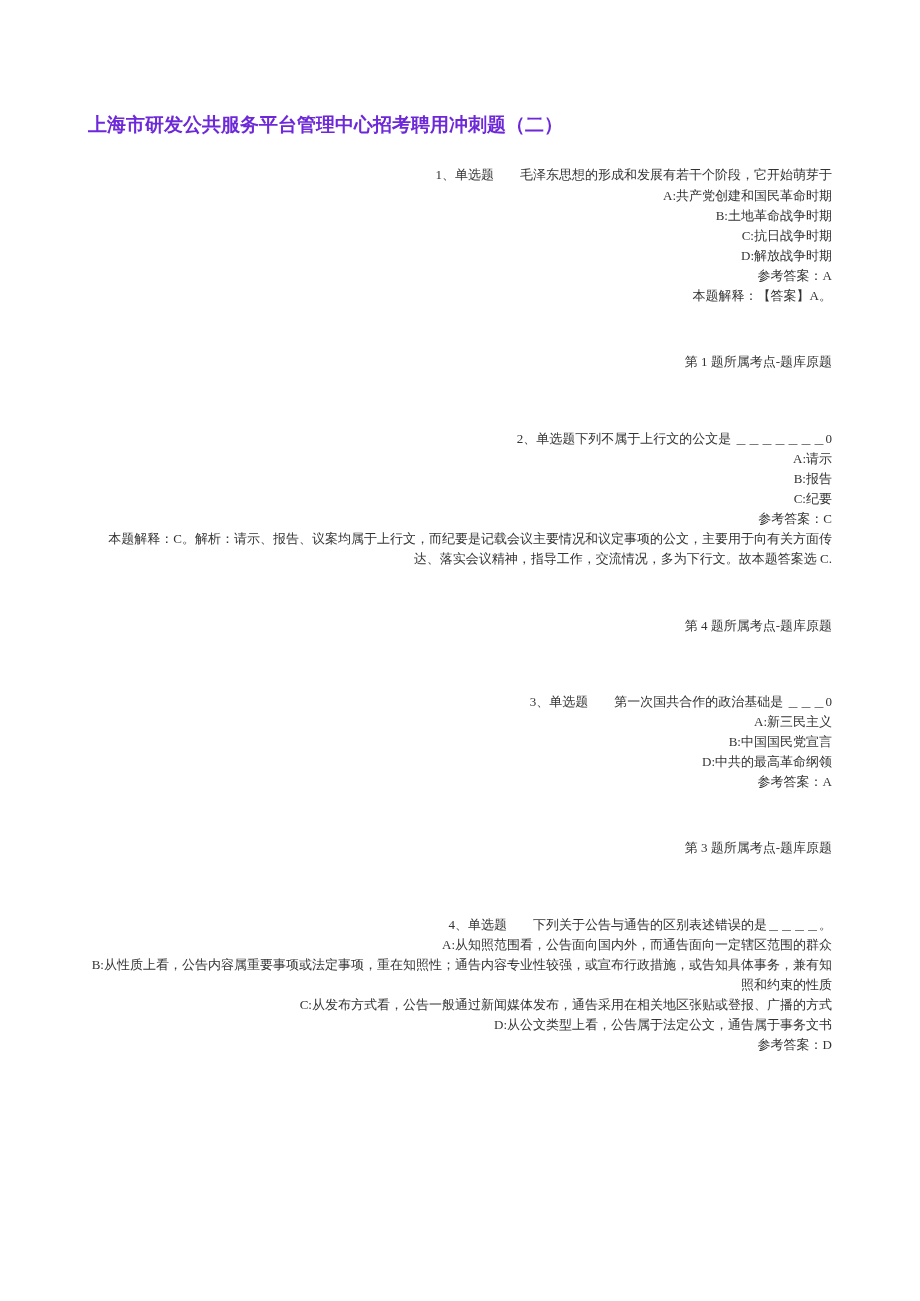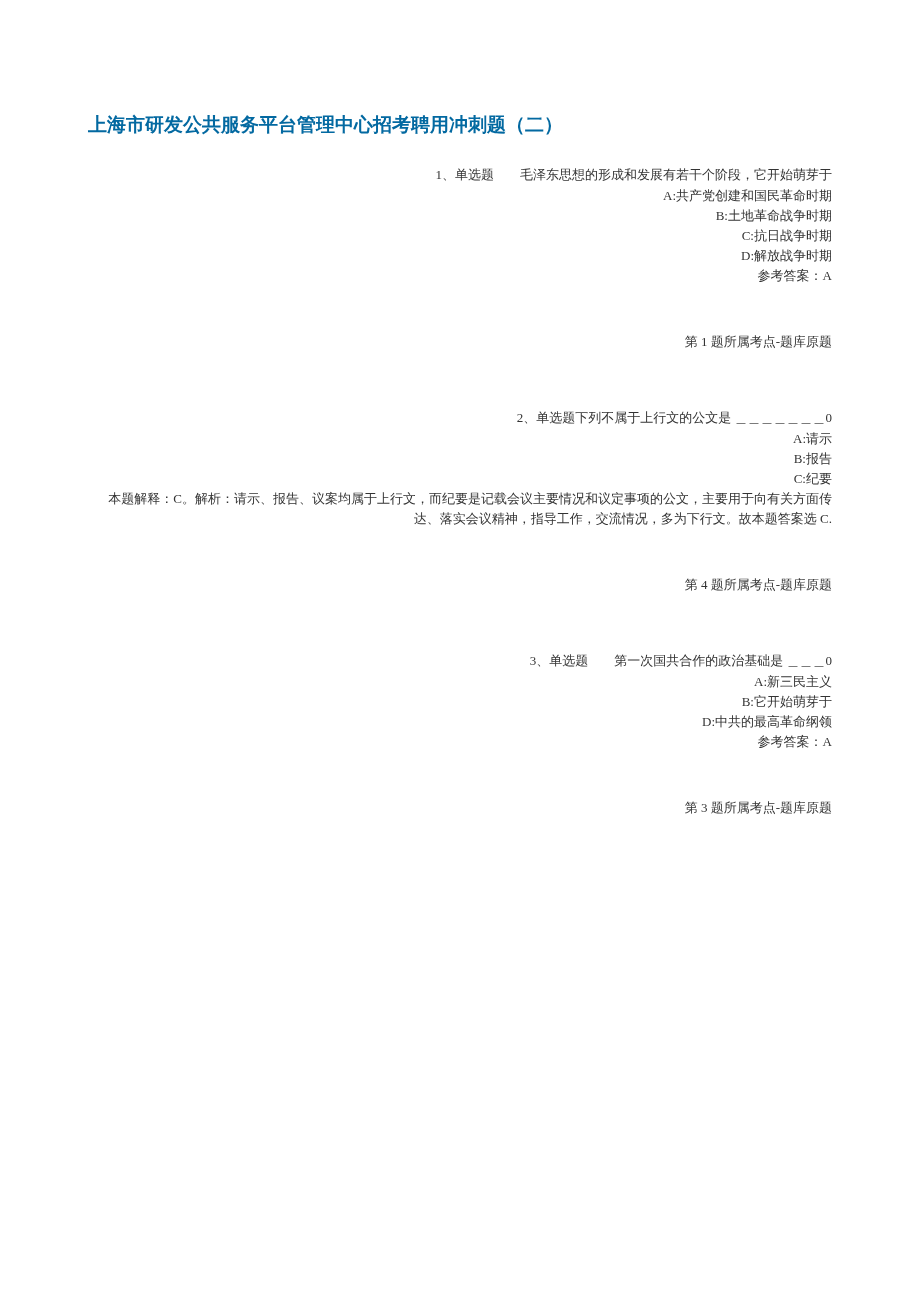--- a/index.html
+++ b/index.html
@@ -11,21 +11,21 @@
   }
   .page {
     padding: 110px 88px 60px 88px;
     color: #333333;
     font-size: 13px;
     line-height: 1.55;
   }
   .title {
     font-size: 19px;
     font-weight: bold;
-    color: #0369a1;
+    color: #6d28d9;
     margin-bottom: 26px;
     font-family: "SimSun", "宋体", serif;
   }
   .question-block {
     margin-bottom: 14px;
   }
   .line {
     margin: 0;
     padding: 0;
     text-align: right;
@@ -41,41 +41,51 @@
 <div class="page">
   <div class="title">上海市研发公共服务平台管理中心招考聘用冲刺题（二）</div>
 
   <div class="question-block">
     <p class="line">1、单选题　　毛泽东思想的形成和发展有若干个阶段，它开始萌芽于</p>
     <p class="line">A:共产党创建和国民革命时期</p>
     <p class="line">B:土地革命战争时期</p>
     <p class="line">C:抗日战争时期</p>
     <p class="line">D:解放战争时期</p>
     <p class="line">参考答案：A</p>
+    <p class="line">本题解释：【答案】A。</p>
   </div>
   <div class="tag-block">
     <p class="line">第 1 题所属考点-题库原题</p>
   </div>
 
   <div class="question-block">
     <p class="line">2、单选题下列不属于上行文的公文是 ＿＿＿＿＿＿＿0</p>
     <p class="line">A:请示</p>
     <p class="line">B:报告</p>
     <p class="line">C:纪要</p>
+    <p class="line">参考答案：C</p>
     <p class="line">本题解释：C。解析：请示、报告、议案均属于上行文，而纪要是记载会议主要情况和议定事项的公文，主要用于向有关方面传达、落实会议精神，指导工作，交流情况，多为下行文。故本题答案选 C.</p>
   </div>
   <div class="tag-block">
     <p class="line">第 4 题所属考点-题库原题</p>
   </div>
 
   <div class="question-block">
     <p class="line">3、单选题　　第一次国共合作的政治基础是 ＿＿＿0</p>
     <p class="line">A:新三民主义</p>
-    <p class="line">B:它开始萌芽于</p>
+    <p class="line">B:中国国民党宣言</p>
     <p class="line">D:中共的最高革命纲领</p>
     <p class="line">参考答案：A</p>
   </div>
   <div class="tag-block">
     <p class="line">第 3 题所属考点-题库原题</p>
   </div>
 
+  <div class="question-block">
+    <p class="line">4、单选题　　下列关于公告与通告的区别表述错误的是＿＿＿＿。</p>
+    <p class="line">A:从知照范围看，公告面向国内外，而通告面向一定辖区范围的群众</p>
+    <p class="line">B:从性质上看，公告内容属重要事项或法定事项，重在知照性；通告内容专业性较强，或宣布行政措施，或告知具体事务，兼有知照和约束的性质</p>
+    <p class="line">C:从发布方式看，公告一般通过新闻媒体发布，通告采用在相关地区张贴或登报、广播的方式</p>
+    <p class="line">D:从公文类型上看，公告属于法定公文，通告属于事务文书</p>
+    <p class="line">参考答案：D</p>
+  </div>
 
 </div>
 
 </body></html>

